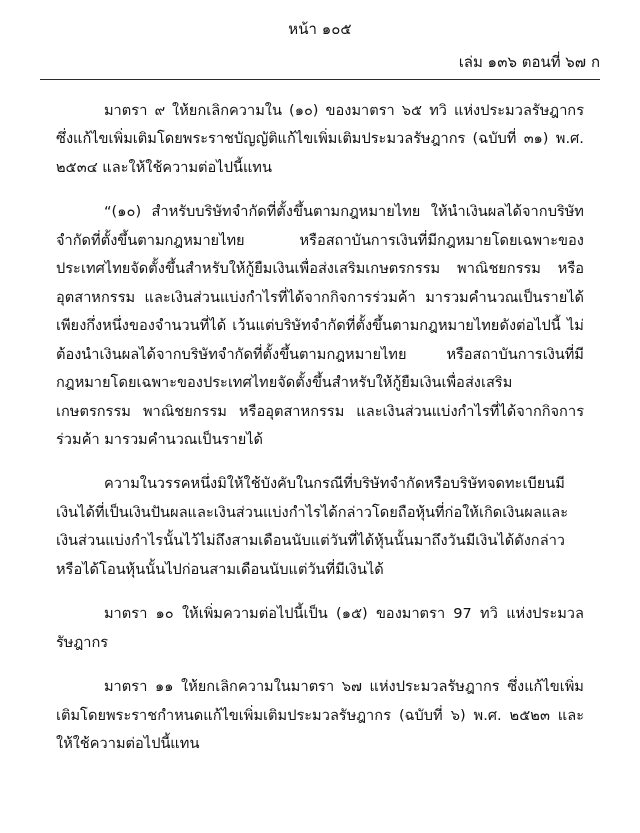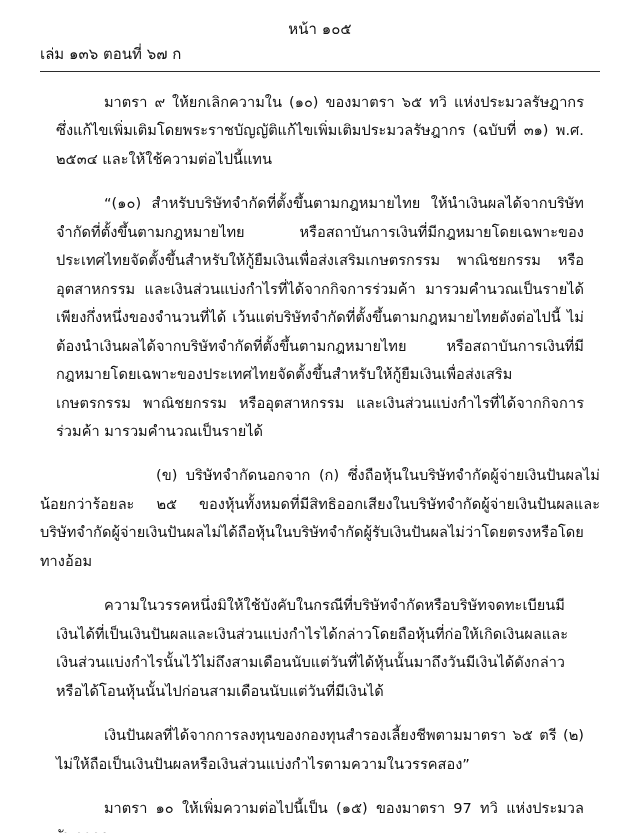--- a/index.html
+++ b/index.html
@@ -23,24 +23,24 @@
     position: relative;
   }
   .header {
     text-align: center;
     font-size: 15px;
     line-height: 1.5;
     margin-bottom: 2px;
   }
   .header-line2 {
     display: flex;
-    justify-content: space-between;
+    justify-content: flex-end;
     align-items: baseline;
     font-size: 15px;
-    margin-top: 2px;
+    margin-top: 10px;
   }
   .header-left, .header-right {
     white-space: nowrap;
   }
   .header-center {
     flex: 1;
     text-align: center;
   }
   .rule {
     border: none;
@@ -72,21 +72,19 @@
     <div class="header-line2">
       <span class="header-left">เล่ม ๑๓๖ ตอนที่ ๖๗ ก</span>
     </div>
   </div>
 
   <hr class="rule">
 
   <div class="body-text">
     <p class="indent1">มาตรา ๙  ให้ยกเลิกความใน (๑๐) ของมาตรา ๖๕ ทวิ แห่งประมวลรัษฎากร ซึ่งแก้ไขเพิ่มเติมโดยพระราชบัญญัติแก้ไขเพิ่มเติมประมวลรัษฎากร (ฉบับที่ ๓๑) พ.ศ. ๒๕๓๔ และให้ใช้ความต่อไปนี้แทน</p>
     <p class="indent1">“(๑๐)  สำหรับบริษัทจำกัดที่ตั้งขึ้นตามกฎหมายไทย ให้นำเงินผลได้จากบริษัทจำกัดที่ตั้งขึ้นตามกฎหมายไทย หรือสถาบันการเงินที่มีกฎหมายโดยเฉพาะของประเทศไทยจัดตั้งขึ้นสำหรับให้กู้ยืมเงินเพื่อส่งเสริมเกษตรกรรม พาณิชยกรรม หรืออุตสาหกรรม และเงินส่วนแบ่งกำไรที่ได้จากกิจการร่วมค้า มารวมคำนวณเป็นรายได้เพียงกึ่งหนึ่งของจำนวนที่ได้ เว้นแต่บริษัทจำกัดที่ตั้งขึ้นตามกฎหมายไทยดังต่อไปนี้ ไม่ต้องนำเงินผลได้จากบริษัทจำกัดที่ตั้งขึ้นตามกฎหมายไทย หรือสถาบันการเงินที่มีกฎหมายโดยเฉพาะของประเทศไทยจัดตั้งขึ้นสำหรับให้กู้ยืมเงินเพื่อส่งเสริมเกษตรกรรม พาณิชยกรรม หรืออุตสาหกรรม และเงินส่วนแบ่งกำไรที่ได้จากกิจการร่วมค้า มารวมคำนวณเป็นรายได้</p>
-    <p class="indent3">(ข)  บริษัทจำกัดนอกจาก (ก)  ซึ่งถือหุ้นในบริษัทจำกัดผู้จ่ายเงินปันผลไม่น้อยกว่าร้อยละ ๒๕ ของหุ้นทั้งหมดที่มีสิทธิออกเสียงในบริษัทจำกัดผู้จ่ายเงินปันผลและบริษัทจำกัดผู้จ่ายเงินปันผลไม่ได้ถือหุ้นในบริษัทจำกัดผู้รับเงินปันผลไม่ว่าโดยตรงหรือโดยทางอ้อม</p>
     <p class="indent1">ความในวรรคหนึ่งมิให้ใช้บังคับในกรณีที่บริษัทจำกัดหรือบริษัทจดทะเบียนมีเงินได้ที่เป็นเงินปันผลและเงินส่วนแบ่งกำไรได้กล่าวโดยถือหุ้นที่ก่อให้เกิดเงินผลและเงินส่วนแบ่งกำไรนั้นไว้ไม่ถึงสามเดือนนับแต่วันที่ได้หุ้นนั้นมาถึงวันมีเงินได้ดังกล่าว หรือได้โอนหุ้นนั้นไปก่อนสามเดือนนับแต่วันที่มีเงินได้</p>
-    <p class="indent1">เงินปันผลที่ได้จากการลงทุนของกองทุนสำรองเลี้ยงชีพตามมาตรา ๖๕ ตรี (๒) ไม่ให้ถือเป็นเงินปันผลหรือเงินส่วนแบ่งกำไรตามความในวรรคสอง”</p>
     <p class="indent1">มาตรา ๑๐  ให้เพิ่มความต่อไปนี้เป็น (๑๕) ของมาตรา 97 ทวิ แห่งประมวลรัษฎากร</p>
     <p class="indent1">มาตรา ๑๑  ให้ยกเลิกความในมาตรา ๖๗ แห่งประมวลรัษฎากร ซึ่งแก้ไขเพิ่มเติมโดยพระราชกำหนดแก้ไขเพิ่มเติมประมวลรัษฎากร (ฉบับที่ ๖) พ.ศ. ๒๕๒๓ และให้ใช้ความต่อไปนี้แทน</p>
 
   </div>
 
 </div>
 
 </body></html>

